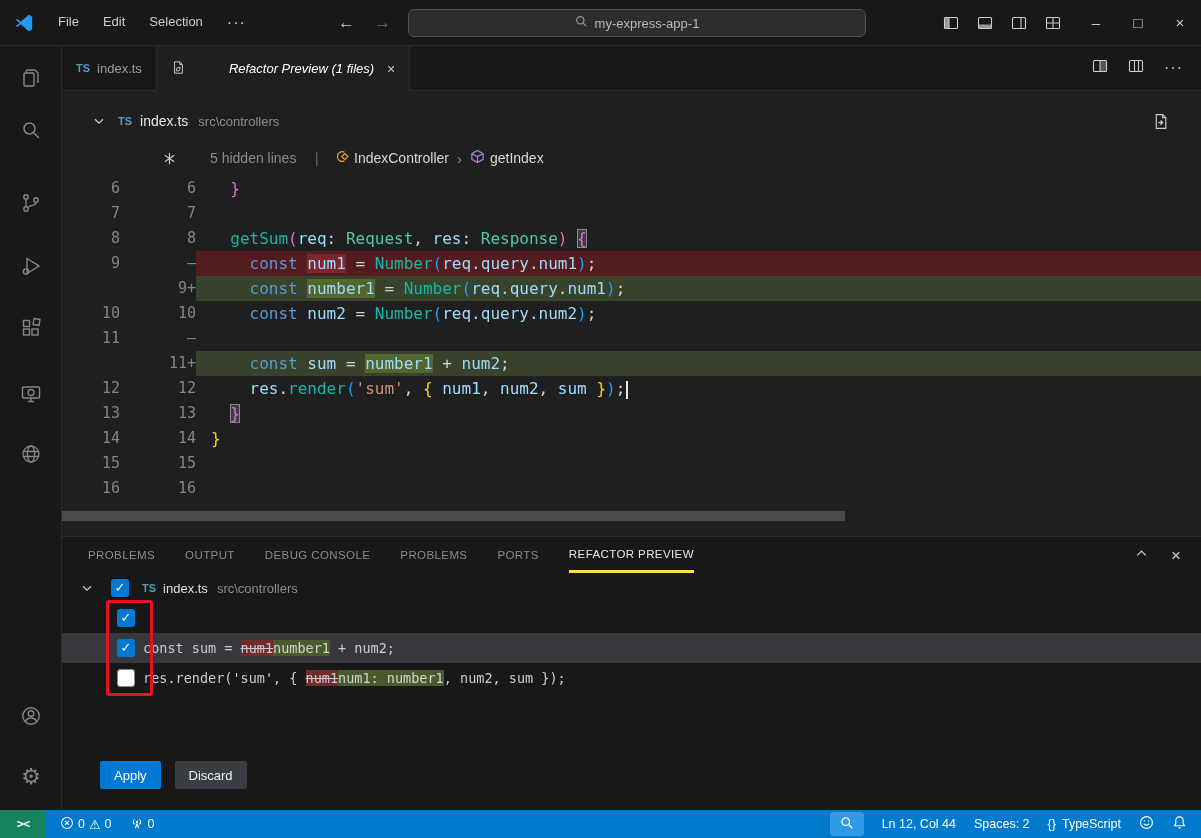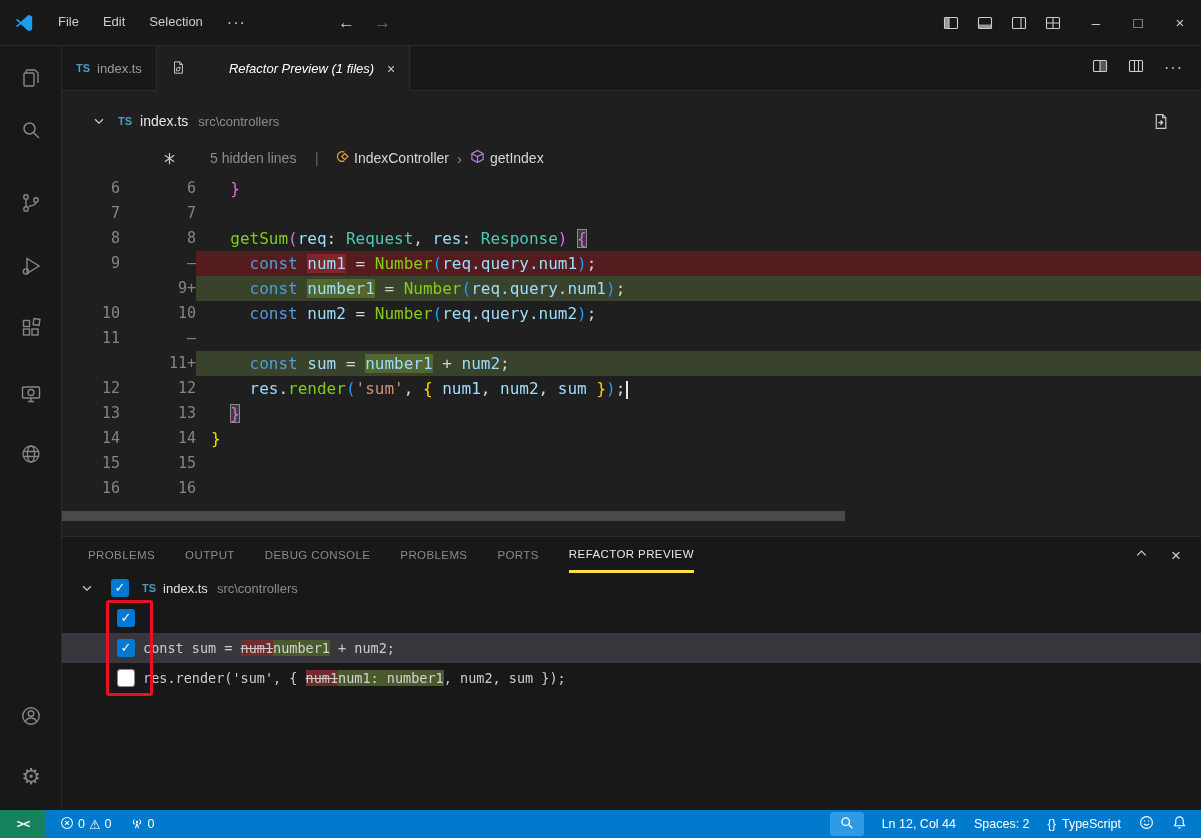--- a/index.html
+++ b/index.html
@@ -64,21 +64,21 @@
   .crumb-sep{color:#8c8c8c;font-size:15px;margin:0 2px;}
 
   .code{position:absolute;left:0;top:85px;right:0;}
   .code-row{display:flex;height:25px;line-height:25px;font-size:16px;}
   .code-row .gut{font-family:"DejaVu Sans Mono","Liberation Mono",monospace;color:#858585;font-size:15px;}
   .g1{width:58px;text-align:right;flex:none;}
   .g2{width:76px;text-align:right;flex:none;}
   .code-text{flex:1;padding-left:15px;white-space:pre;font-family:"DejaVu Sans Mono","Liberation Mono",monospace;}
   .code-row.del .code-text{background:#551c1f;}
   .code-row.add .code-text{background:#39422a;}
-  .tk-fg{color:#d4d4d4}.tk-kw{color:#569cd6}.tk-vr{color:#9cdcfe}.tk-fn{color:#84cc16}
+  .tk-fg{color:#d4d4d4}.tk-kw{color:#569cd6}.tk-vr{color:#9cdcfe}.tk-fn{color:#14b8a6}
   .tk-ty{color:#4ec9b0}.tk-st{color:#ce9178}.tk-p1{color:#ffd700}.tk-p2{color:#da70d6}.tk-p3{color:#179fff}
   .wdel{background:#7d262b;}
   .wins{background:#52662d;}
   .box{box-shadow:inset 0 0 0 1px #8a8a8a;background:#3a3d41;}
   .cursor{display:inline-block;width:2px;height:18px;background:#e7e7e7;vertical-align:middle;margin-left:1px;}
   .hscroll{position:absolute;left:0;top:420px;right:0;height:10px;}
   .hscroll .thumb{position:absolute;left:0;top:0;width:783px;height:10px;background:#4a4a4a;}
 
   
   .panel{position:absolute;left:0;bottom:0;right:0;height:274px;background:#181818;border-top:1px solid #2b2b2b;}
@@ -140,20 +140,29 @@
         </svg>
     </span>
     <nav class="menus">
       <span class="menu">File</span>
       <span class="menu">Edit</span>
       <span class="menu">Selection</span>
       <span class="menu dots">···</span>
     </nav>
     <span class="nav-arrow" style="left:338px">←</span>
     <span class="nav-arrow fwd" style="left:374px">→</span>
+    <div class="cmd-center">
+      <span>
+        <svg width="13" height="13" viewBox="0 0 16 16" fill="none" stroke="#9a9a9a" stroke-width="1.4">
+            <circle cx="6.5" cy="6.5" r="4.5"></circle>
+            <path d="M10 10l4 4"></path>
+          </svg>
+      </span>
+      <span>my-express-app-1</span>
+    </div>
     <div class="tb-right">
       <div class="layout-icons">
         <span>
           <svg width="16" height="16" viewBox="0 0 16 16" fill="none" stroke="#cccccc" stroke-width="1.1">
               <rect x="1.5" y="2.5" width="13" height="11" rx="1"></rect>
               <path d="M6 2.5v11"></path>
               <rect x="1.5" y="2.5" width="4.5" height="11" fill="#cccccc" stroke="none" opacity=".7"></rect>
             </svg>
         </span>
         <span>
@@ -437,20 +446,24 @@
           <div class="change-row selected">
             <span class="cb on">✓</span>
             <span class="change-text"><span class="seg-n">const sum = </span><span class="seg-d">num1</span><span class="seg-i">number1</span><span class="seg-n"> + num2;</span></span>
           </div>
           <div class="change-row">
             <span class="cb off"></span>
             <span class="change-text"><span class="seg-n">res.render('sum', { </span><span class="seg-d">num1</span><span class="seg-i">num1: number1</span><span class="seg-n">, num2, sum });</span></span>
           </div>
         </div>
 
+      <div class="panel-buttons">
+        <button class="btn primary">Apply</button>
+        <button class="btn secondary">Discard</button>
+      </div>
     </div>
   </div>
 
   <footer class="statusbar">
     <span class="remote">&gt;&lt;</span>
     <span class="sb-left">
       <span class="sb-item">
         <span>
           <svg width="14" height="14" viewBox="0 0 16 16" fill="none" stroke="#ffffff" stroke-width="1.2">
               <circle cx="8" cy="8" r="6.2"></circle>

